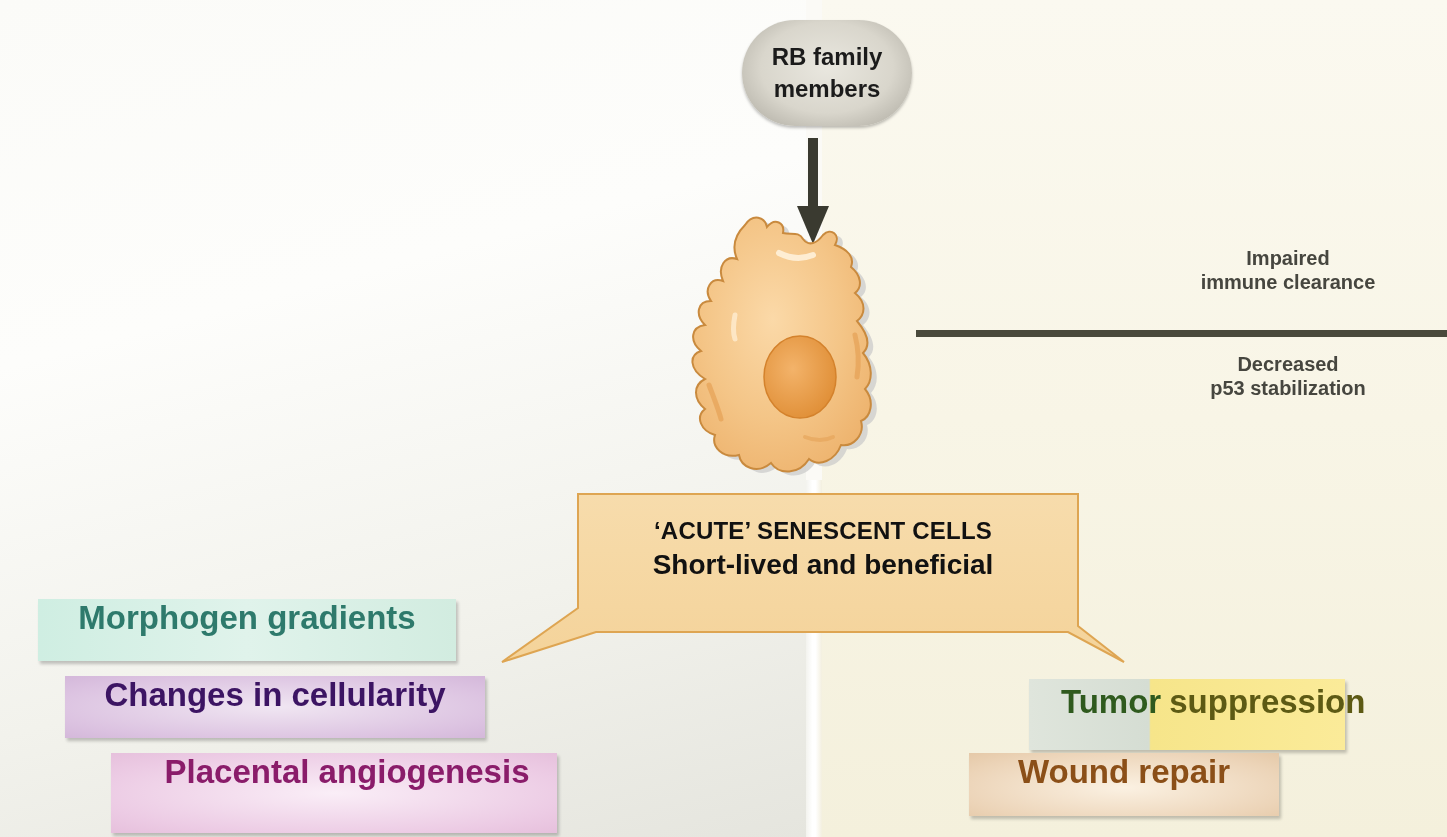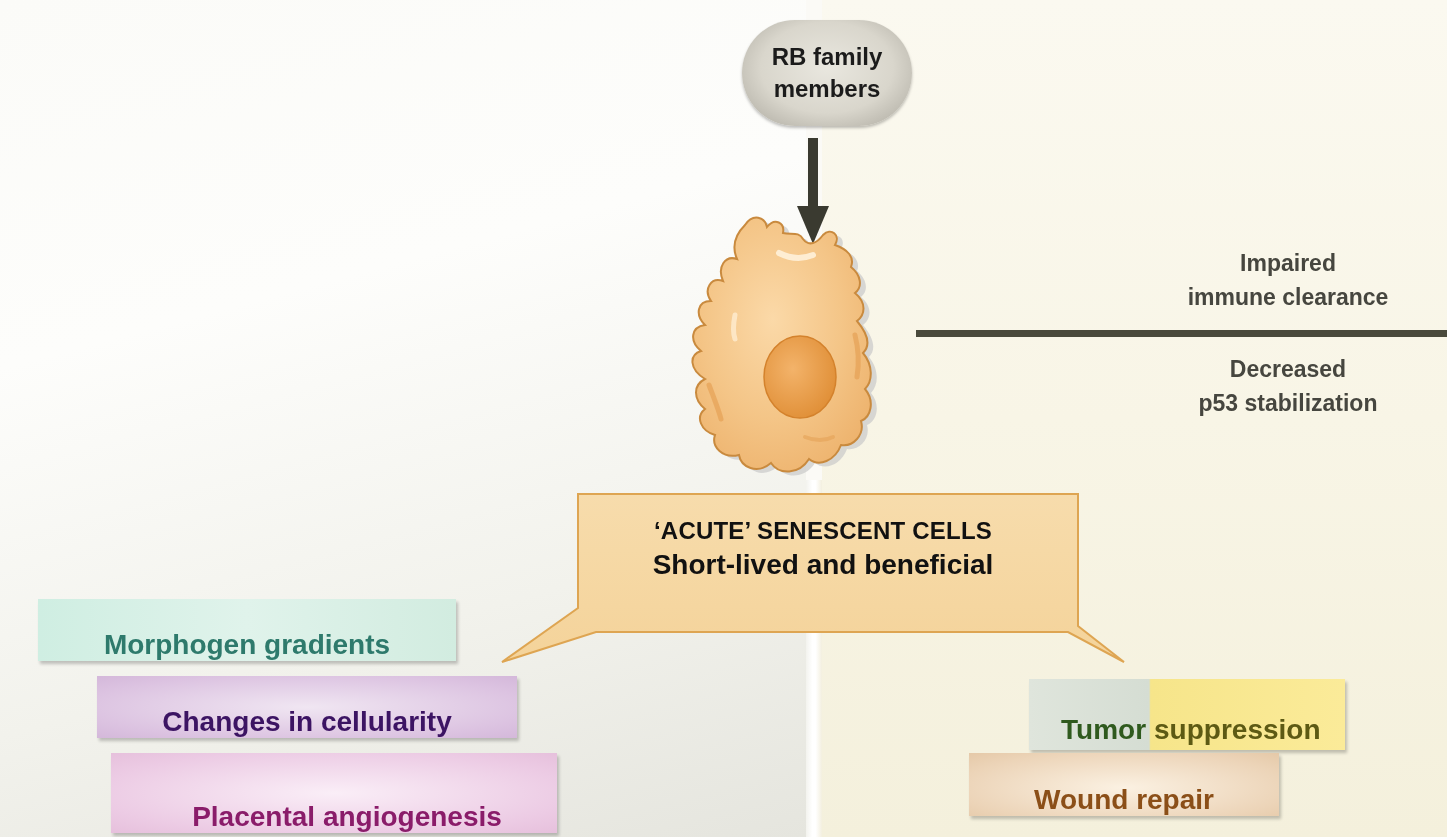--- a/index.html
+++ b/index.html
@@ -42,47 +42,46 @@
       border-top: 38px solid #3a3a30;
     }
 
     .cell { position: absolute; left: 675px; top: 205px; width: 240px; height: 290px; }
 
     .inhib-line {
       position: absolute; left: 916px; top: 330px; width: 531px; height: 7px; background: #4a4a3c;
     }
     .inhib-text {
       position: absolute; width: 300px; text-align: center;
-      font-weight: bold; font-size: 23px; line-height: 34px; color: #46463f;
+      font-weight: bold; font-size: 20px; line-height: 24px; color: #46463f;
       white-space: pre-line;
     }
     .inhib-text.top { left: 1138px; top: 246px; }
     .inhib-text.bottom { left: 1138px; top: 352px; }
 
     .callout { position: absolute; left: 498px; top: 490px; width: 630px; height: 180px; }
     .callout-text {
       position: absolute; left: 568px; top: 514px; width: 510px; text-align: center;
       font-weight: bold; color: #111;
     }
     .callout-text .title { font-size: 24px; line-height: 34px; letter-spacing: 0.2px; }
     .callout-text .subtitle { font-size: 28px; line-height: 34px; }
 
     .label-box {
-      position: absolute; display: flex; align-items: flex-end; justify-content: center;
-      font-weight: bold; font-size: 28px;
+      position: absolute; display: flex; align-items: flex-start; justify-content: center;
+      font-weight: bold; font-size: 33px;
       box-shadow: 2px 3px 3px rgba(0,0,0,0.22);
     }
     .box-morphogen {
       left: 38px; top: 599px; width: 418px; height: 62px; color: #2e7a6c;
       background: linear-gradient(90deg, #cfeee2 0%, #e0f3eb 50%, #d2ece0 100%);
     }
     .box-cellularity {
       left: 65px; top: 676px; width: 420px; height: 62px; color: #3c1463;
       background: radial-gradient(ellipse at 50% 50%, #f0e6f2 0%, #dcc3e1 75%, #d4b8da 100%);
-      margin-left: 32px;
     }
     .box-placental {
       left: 111px; top: 753px; width: 420px; height: 80px; color: #8a1c6a;
       background: radial-gradient(ellipse at 50% 50%, #faeef7 0%, #eccbe4 75%, #e6c0dc 100%);
       padding-left: 26px;
     }
     .box-tumor {
       left: 1029px; top: 679px; width: 308px; height: 63px; padding: 4px;
       justify-content: flex-start;
       background: linear-gradient(90deg, #dfe5dc 0%, #d5ddd3 38%, #f6e58a 38.5%, #fbeb99 100%);

